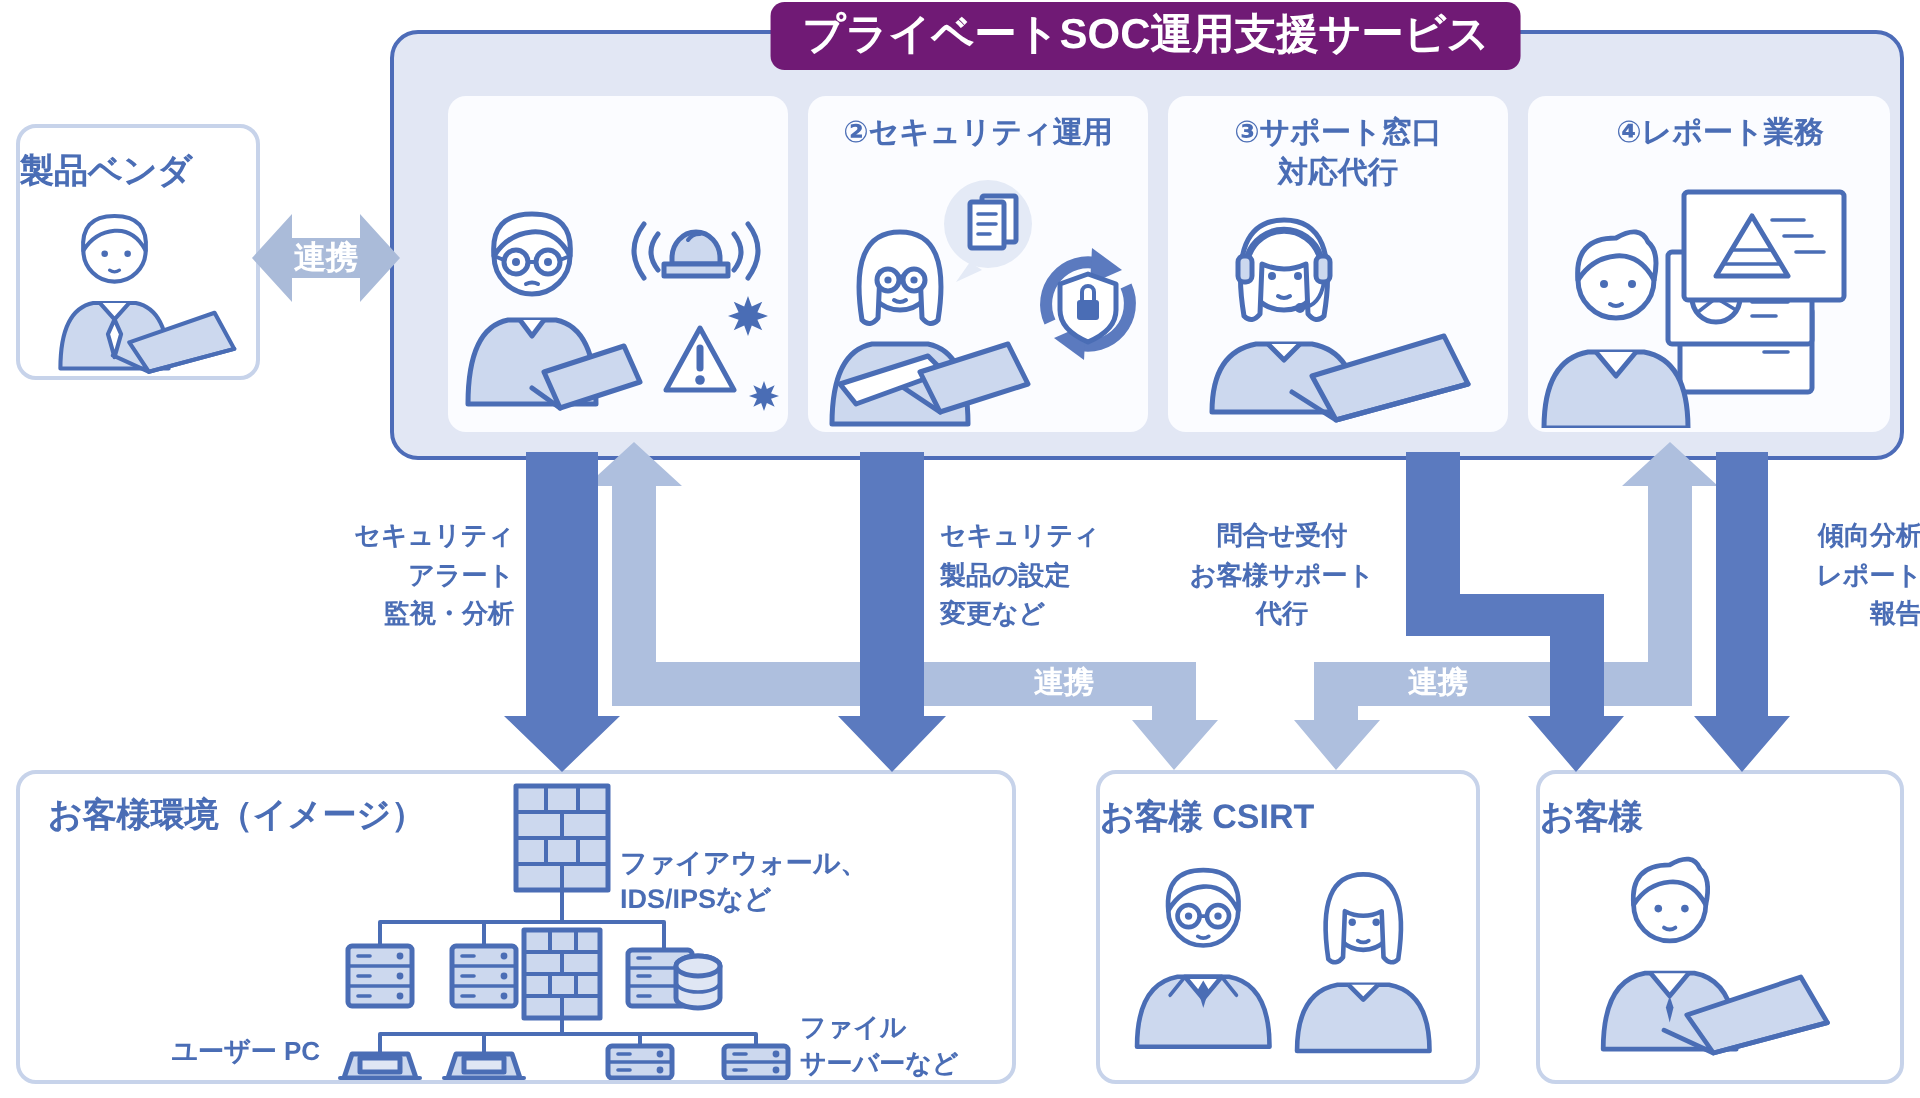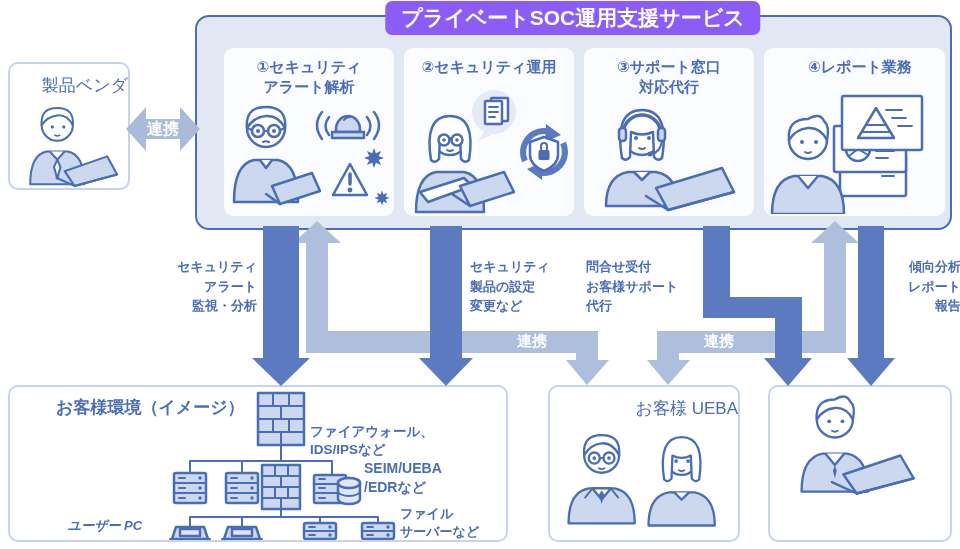--- a/index.html
+++ b/index.html
@@ -19,62 +19,60 @@
   }
   .card-title{
     color:#4a6db5;font-weight:bold;font-size:15px;line-height:1.3;
     text-align:center;margin:9px 0 0;white-space:pre-line;
   }
   .wbox{
     position:absolute;background:#fff;border:2px solid #c7d3ea;
     border-radius:10px;box-sizing:border-box;
   }
   .box-title{
-    color:#4a6db5;font-weight:normal;font-size:17px;text-align:right;margin-top:10px;
+    color:#4a6db5;font-weight:bold;font-size:17px;text-align:left;margin-top:10px;
   }
   .badge{
     position:absolute;left:573px;top:1px;transform:translateX(-50%);
-    background:#8b5cf6;color:#fff;font-weight:bold;font-size:21px;
+    background:#701a75;color:#fff;font-weight:bold;font-size:21px;
     line-height:34px;padding:0 16px;border-radius:7px;white-space:nowrap;
   }
   
   .flabel{
     position:absolute;color:#4a6db5;font-weight:bold;font-size:13px;
-    line-height:1.5;white-space:pre-line;font-family:Liberation Mono, monospace;
+    line-height:1.5;white-space:pre-line;
   }
   .link-label{
     position:absolute;color:#fff;font-weight:bold;font-size:15px;white-space:nowrap;font-family:Liberation Serif, serif;
   }
   .net-label{
     position:absolute;color:#4a6db5;font-weight:bold;white-space:pre-line;line-height:1.35;
   }
   .env-title{
-    position:absolute;left:14px;top:9px;color:#4a6db5;font-weight:bold;font-size:17px;margin-left:32px;
+    position:absolute;left:14px;top:9px;color:#4a6db5;font-weight:bold;font-size:17px;
   }
   
   .ln{stroke:#4a6db5;stroke-width:2.5;fill:none;stroke-linecap:round;stroke-linejoin:round;}
   .t2{stroke-width:2;}
   .t1{stroke-width:1.8;}
   .fw{fill:#fff;stroke:#4a6db5;stroke-width:2.5;stroke-linejoin:round;}
   .fl{fill:#ccd8ee;stroke:#4a6db5;stroke-width:2.5;stroke-linejoin:round;}
   .fe{fill:#dfe6f4;stroke:#4a6db5;stroke-width:2.5;stroke-linejoin:round;}
   .fb{fill:#4a6db5;}
   .dark-arrow{fill:#5b7abf;}
   .light-arrow{fill:#aebfde;}
   .overlay{position:absolute;left:0;top:0;pointer-events:none;}
   .cicon{position:absolute;left:0;bottom:2px;}
 </style>
 </head>
 <body>
 
 <div class="soc-box">
 
   <div class="card" style="left:27px;">
-    <div class="card-title">①セキュリティ
-アラート解析</div>
     <svg class="cicon" width="170" height="116" viewBox="0 0 170 116">
       <g>
         <path class="fl" d="M10,104 Q10,66 30,62 L54,62 Q74,66 74,104 Z"></path>
         <path class="fw" d="M36,62 L42,70 L48,62"></path>
         <circle class="fw" cx="42" cy="30" r="19"></circle>
         <path class="fw" d="M23,30 Q21,9 42,9 Q63,9 61,30 Q54,17 42,18 Q30,19 23,30 Z"></path>
         <circle class="fw" cx="34" cy="33" r="6"></circle>
           <circle class="fw" cx="50" cy="33" r="6"></circle>
         <path class="ln t2" d="M40,33 h4 M28,32 l-5,-2 M56,32 l5,-2"></path>
         <circle class="fb" cx="34" cy="33" r="2"></circle>
@@ -267,29 +265,27 @@
     </g>
     <g>
       <rect class="fl" x="352" y="136" width="32" height="16" rx="2"></rect>
       <path class="ln t1" d="M352,144 h32 M357,140 h6 M357,148 h6"></path>
       <circle class="fb" cx="378" cy="140" r="1.7"></circle>
         <circle class="fb" cx="378" cy="148" r="1.7"></circle>
     </g>
   </svg>
   <div class="net-label" style="left:300px;top:12px;font-size:13.5px;margin-top:24px;">ファイアウォール、
 IDS/IPSなど</div>
-  <div class="net-label" style="left:354px;top:72px;font-size:14px;">SEIM/UEBA
-/EDRなど</div>
-  <div class="net-label" style="left:40px;top:130px;width:110px;text-align:center;font-size:13px;font-style:italic;">ユーザー PC</div>
+  <div class="net-label" style="left:40px;top:130px;width:110px;text-align:right;font-size:13px;">ユーザー PC</div>
   <div class="net-label" style="left:390px;top:118px;font-size:13px;">ファイル
 サーバーなど</div>
 </div>
 
 <div class="wbox" style="left:548px;top:385px;width:192px;height:157px;">
-  <div class="box-title">お客様 UEBA</div>
+  <div class="box-title">お客様 CSIRT</div>
   <svg width="170" height="108" viewBox="0 0 170 108" style="display:block;margin:2px auto 0;">
     <g transform="translate(4,2) scale(0.92)">
       <path class="fl" d="M6,108 Q6,74 28,70 L56,70 Q78,74 78,108 Z"></path>
       <path class="fw" d="M32,70 L42,82 L52,70 Z"></path>
       <path class="fb" d="M42,72 l-3,5 3,10 3,-10 z"></path>
       <path class="ln t2" d="M32,70 l-8,10 M52,70 l8,10"></path>
       <circle class="fw" cx="42" cy="34" r="19"></circle>
       <path class="fw" d="M23,34 Q21,12 42,12 Q63,12 61,34 Q54,20 42,21 Q30,22 23,34 Z"></path>
       <circle class="fw" cx="34" cy="37" r="6"></circle>
         <circle class="fw" cx="50" cy="37" r="6"></circle>
@@ -304,20 +300,21 @@
       <circle class="fw" cx="42" cy="34" r="17"></circle>
       <path class="fw" d="M23,56 Q16,10 42,10 Q68,10 61,56 Q57,60 53,55 L52,30 Q42,35 32,30 L31,55 Q27,60 23,56 Z"></path>
       <circle class="fb" cx="36" cy="36" r="2"></circle>
         <circle class="fb" cx="49" cy="36" r="2"></circle>
       <path class="ln t2" d="M39,46 q3,2 6,0"></path>
     </g>
   </svg>
 </div>
 
 <div class="wbox" style="left:768px;top:385px;width:184px;height:157px;">
+  <div class="box-title">お客様</div>
   <svg width="160" height="108" viewBox="0 0 160 108" style="display:block;margin:2px auto 0;">
     <g transform="translate(14,0) scale(0.95)">
       <path class="fl" d="M8,108 Q8,72 30,68 L56,68 Q78,72 78,108 Z"></path>
       <path class="fw" d="M33,68 L43,80 L53,68"></path>
       <path class="fb" d="M43,80 l-2,6 2,8 2,-8 z"></path>
       <circle class="fw" cx="43" cy="32" r="19"></circle>
       <path class="fw" d="M24,32 Q22,11 43,11 Q55,4 59,13 Q65,18 62,32 Q55,19 43,20 Q31,21 24,32 Z"></path>
       <circle class="fb" cx="37" cy="34" r="2"></circle>
         <circle class="fb" cx="51" cy="34" r="2"></circle>
       <path class="ln t2" d="M40,44 q3,2 6,0"></path>
@@ -352,21 +349,21 @@
     <polygon class="dark-arrow" points="858,226 884,226 884,358 895,358 871,386 847,358 858,358"></polygon>
   </g>
 </svg>
 
 <div class="flabel" style="left:157px;top:258px;width:100px;text-align:right;">セキュリティ
 アラート
 監視・分析</div>
 <div class="flabel" style="left:470px;top:258px;width:110px;text-align:left;">セキュリティ
 製品の設定
 変更など</div>
-<div class="flabel" style="left:586px;top:258px;width:110px;text-align:left;">問合せ受付
+<div class="flabel" style="left:586px;top:258px;width:110px;text-align:center;">問合せ受付
 お客様サポート
 代行</div>
 <div class="flabel" style="left:891px;top:258px;width:70px;text-align:right;">傾向分析
 レポート
 報告</div>
 
 <div class="link-label" style="left:147px;top:119px;font-size:16px;">連携</div>
 <div class="link-label" style="left:517px;top:332px;">連携</div>
 <div class="link-label" style="left:704px;top:332px;">連携</div>
 

